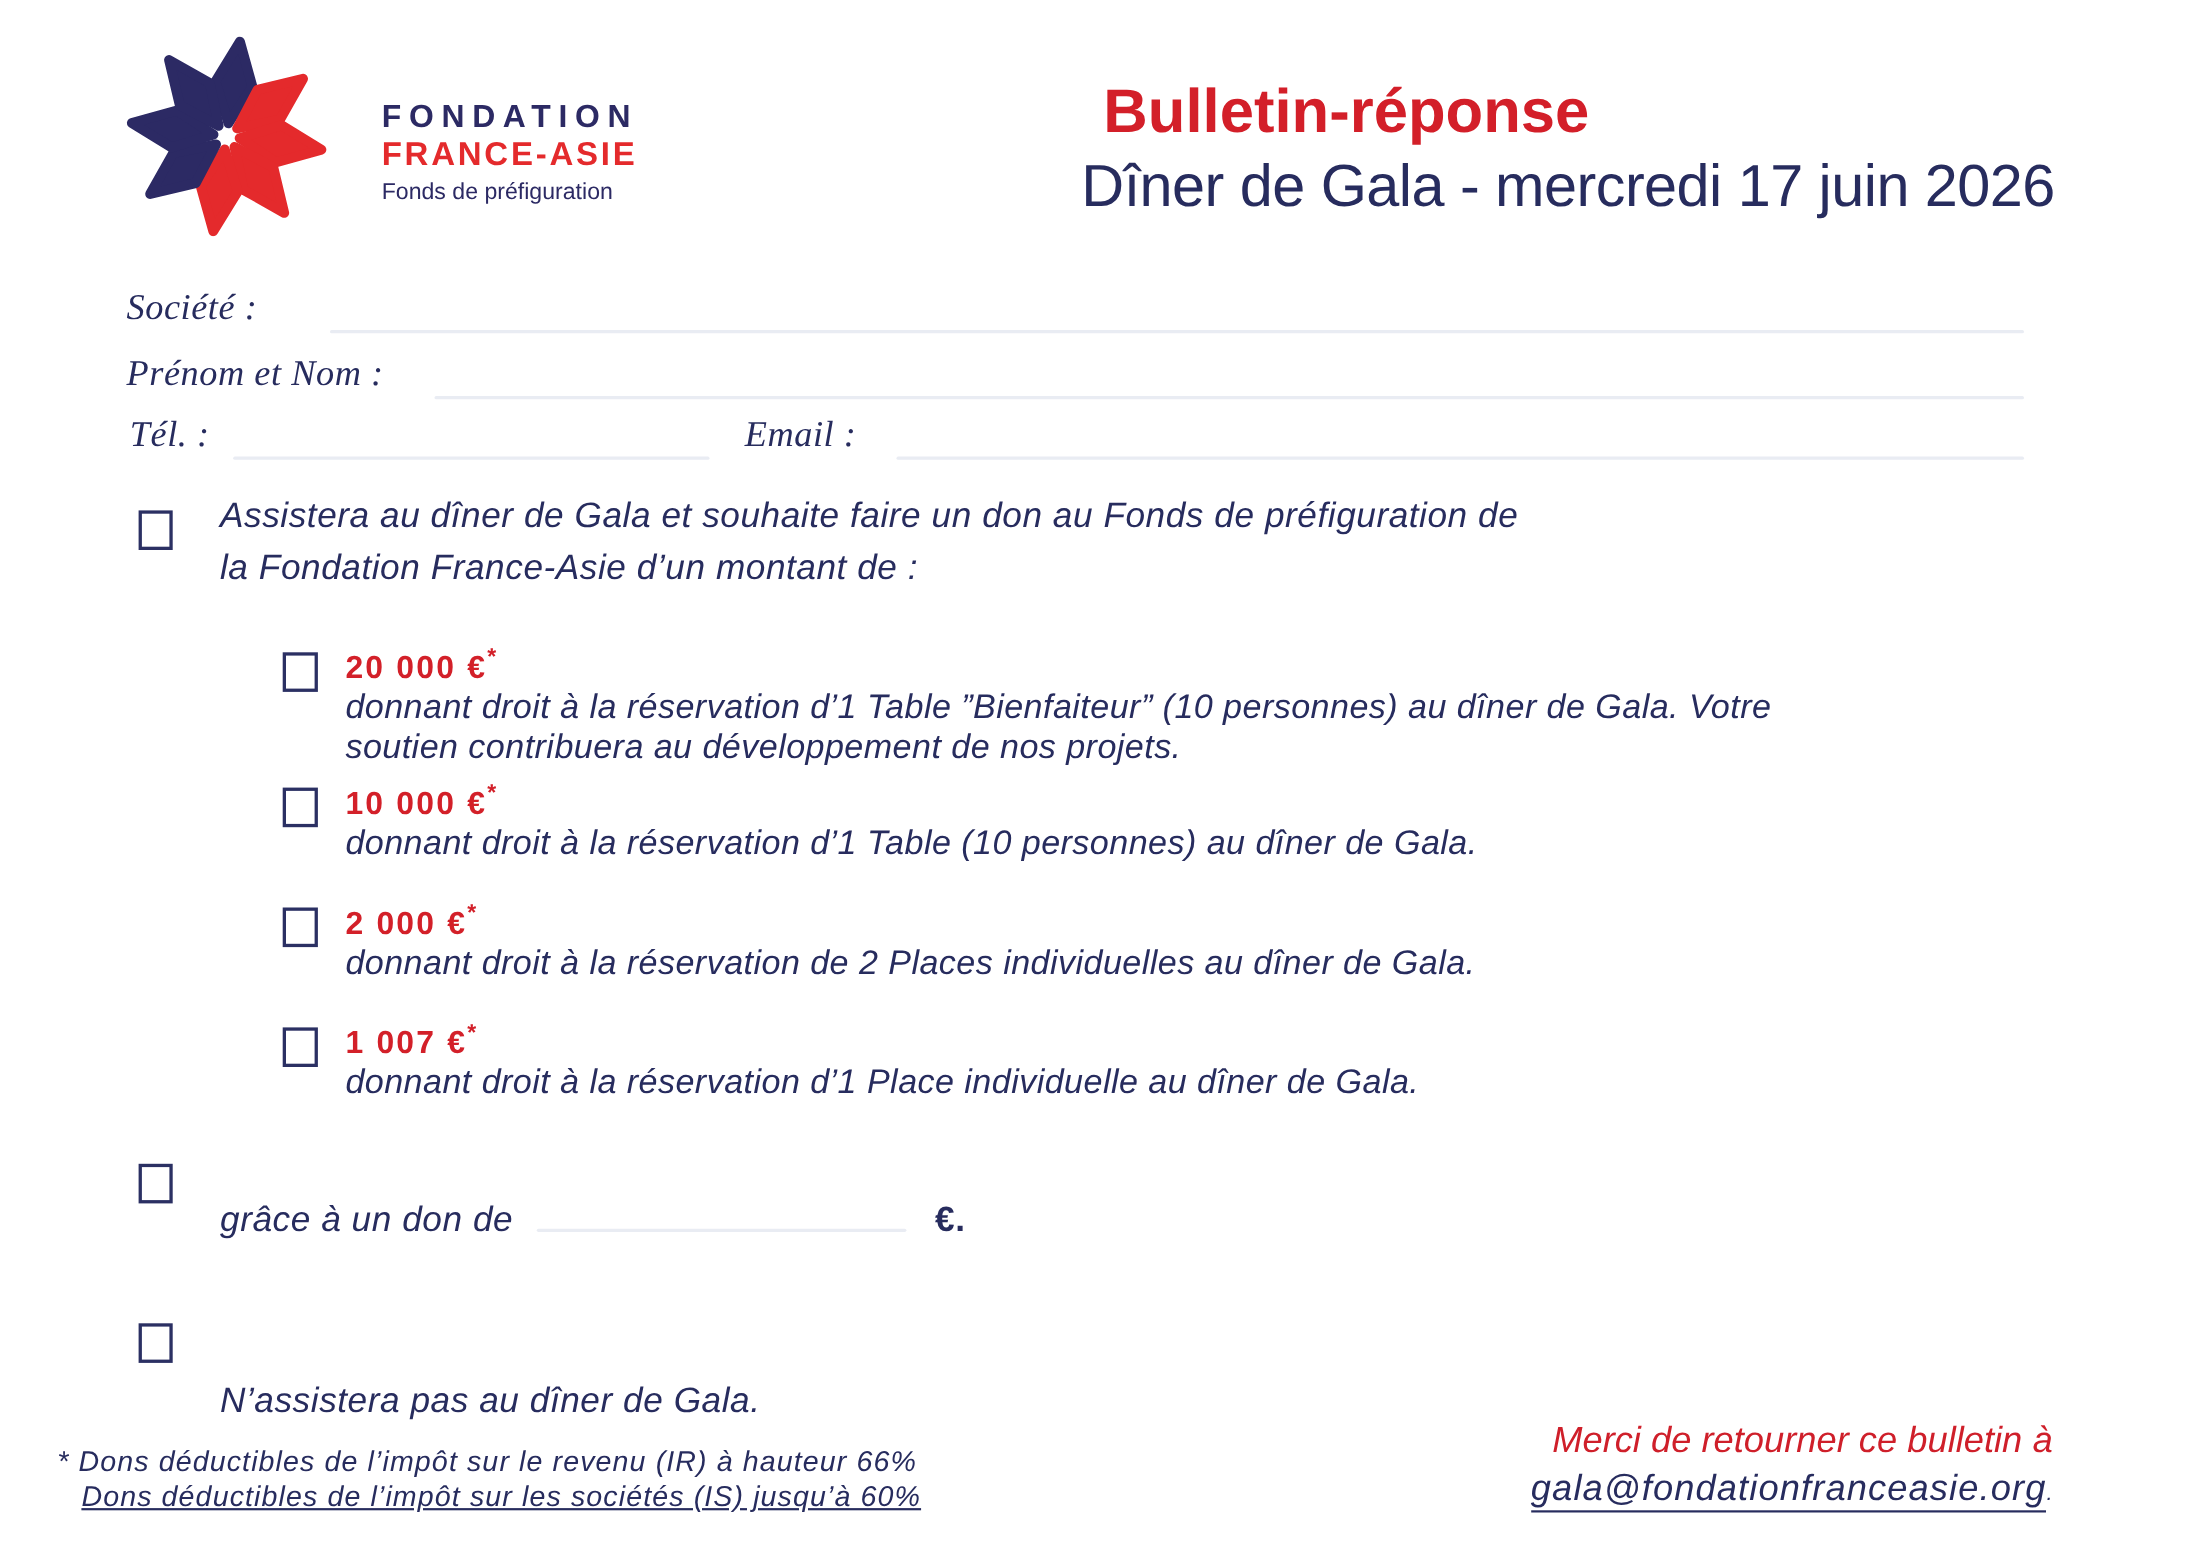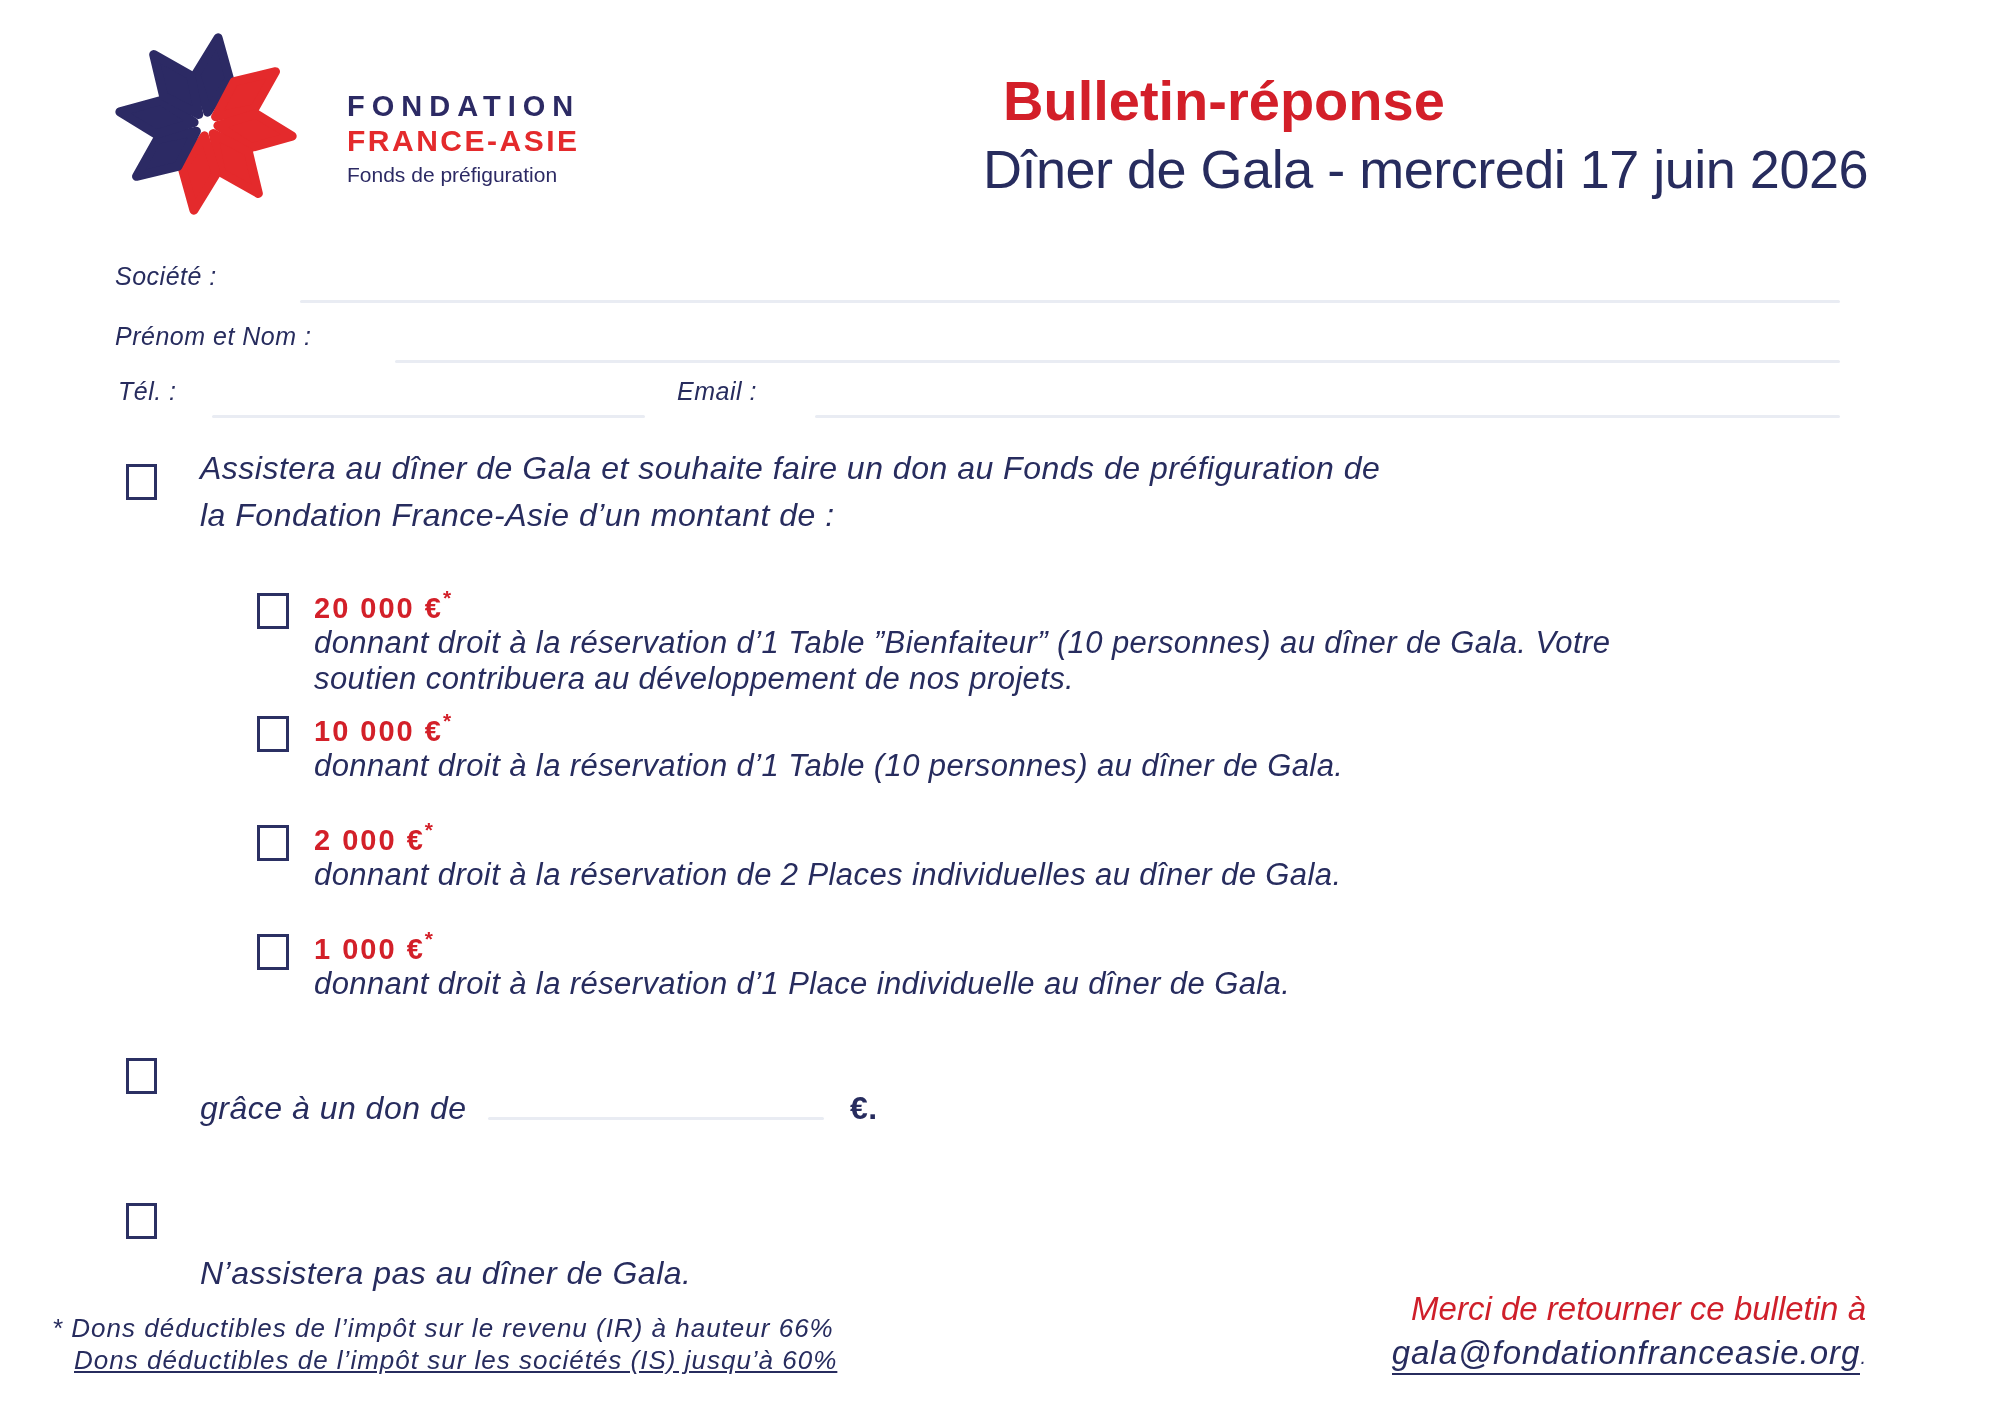--- a/index.html
+++ b/index.html
@@ -9,21 +9,21 @@
   }
   .abs{position:absolute;}
   
   .logo-word1{left:347px;top:90px;font-size:29px;font-weight:700;letter-spacing:7px;color:#2c2a64;}
   .logo-word2{left:347px;top:124px;font-size:30px;font-weight:700;letter-spacing:2.5px;color:#e42a2c;}
   .logo-sub{left:347px;top:163px;font-size:21px;font-weight:500;color:#2c2a64;}
   
   .title{left:1003px;top:68px;font-size:56px;font-weight:700;color:#d31f29;}
   .subtitle{left:983px;top:138px;font-size:54px;font-weight:400;color:#272c5e;letter-spacing:-0.5px;}
   
-  .flabel{font-style:italic;font-size:25px;color:#272c5e;letter-spacing:0.5px;}
+  .flabel{font-style:italic;font-size:33px;color:#272c5e;letter-spacing:0.5px;font-family:Liberation Serif, serif;}
   .fline{height:3px;background:#e9ecf3;border-radius:2px;}
   
   .cbx{width:31px;height:36px;border:3px solid #2b3063;background:#ffffff;box-sizing:border-box;}
   .cbx.opt{width:32px;}
   
   .itext{font-style:italic;font-size:32px;line-height:47px;color:#272c5e;letter-spacing:0.5px;white-space:nowrap;}
   .desc{font-style:italic;font-size:31px;line-height:36px;color:#272c5e;letter-spacing:0.4px;white-space:nowrap;}
   .amount{font-size:29px;font-weight:600;letter-spacing:2px;color:#d32029;white-space:nowrap;}
   .amount sup{font-size:0.72em;position:relative;top:-2px;}
   
@@ -84,21 +84,21 @@
 
   <div class="abs cbx opt" style="left:257px;top:716px;"></div>
   <div class="abs amount" style="left:314px;top:711px;"><span>10 000 €</span><sup>*</sup></div>
   <div class="abs desc" style="left:314px;top:748px;">donnant droit à la réservation d’1 Table (10 personnes) au dîner de Gala.</div>
 
   <div class="abs cbx opt" style="left:257px;top:825px;"></div>
   <div class="abs amount" style="left:314px;top:820px;"><span>2 000 €</span><sup>*</sup></div>
   <div class="abs desc" style="left:314px;top:857px;">donnant droit à la réservation de 2 Places individuelles au dîner de Gala.</div>
 
   <div class="abs cbx opt" style="left:257px;top:934px;"></div>
-  <div class="abs amount" style="left:314px;top:929px;"><span>1 000 €</span><sup>*</sup></div>
+  <div class="abs amount" style="left:314px;top:929px;"><span>1 007 €</span><sup>*</sup></div>
   <div class="abs desc" style="left:314px;top:966px;">donnant droit à la réservation d’1 Place individuelle au dîner de Gala.</div>
 
   <div class="abs cbx" style="left:126px;top:1058px;"></div>
   <div class="abs itext" style="left:200px;top:1085px;">grâce à un don de</div>
   <div class="abs fline" style="left:488px;top:1117px;width:336px;"></div>
   <div class="abs itext" style="left:850px;top:1085px;font-style:normal;font-weight:600;">€.</div>
 
   <div class="abs cbx" style="left:126px;top:1203px;"></div>
   <div class="abs itext" style="left:200px;top:1250px;">N’assistera pas au dîner de Gala.</div>
 

